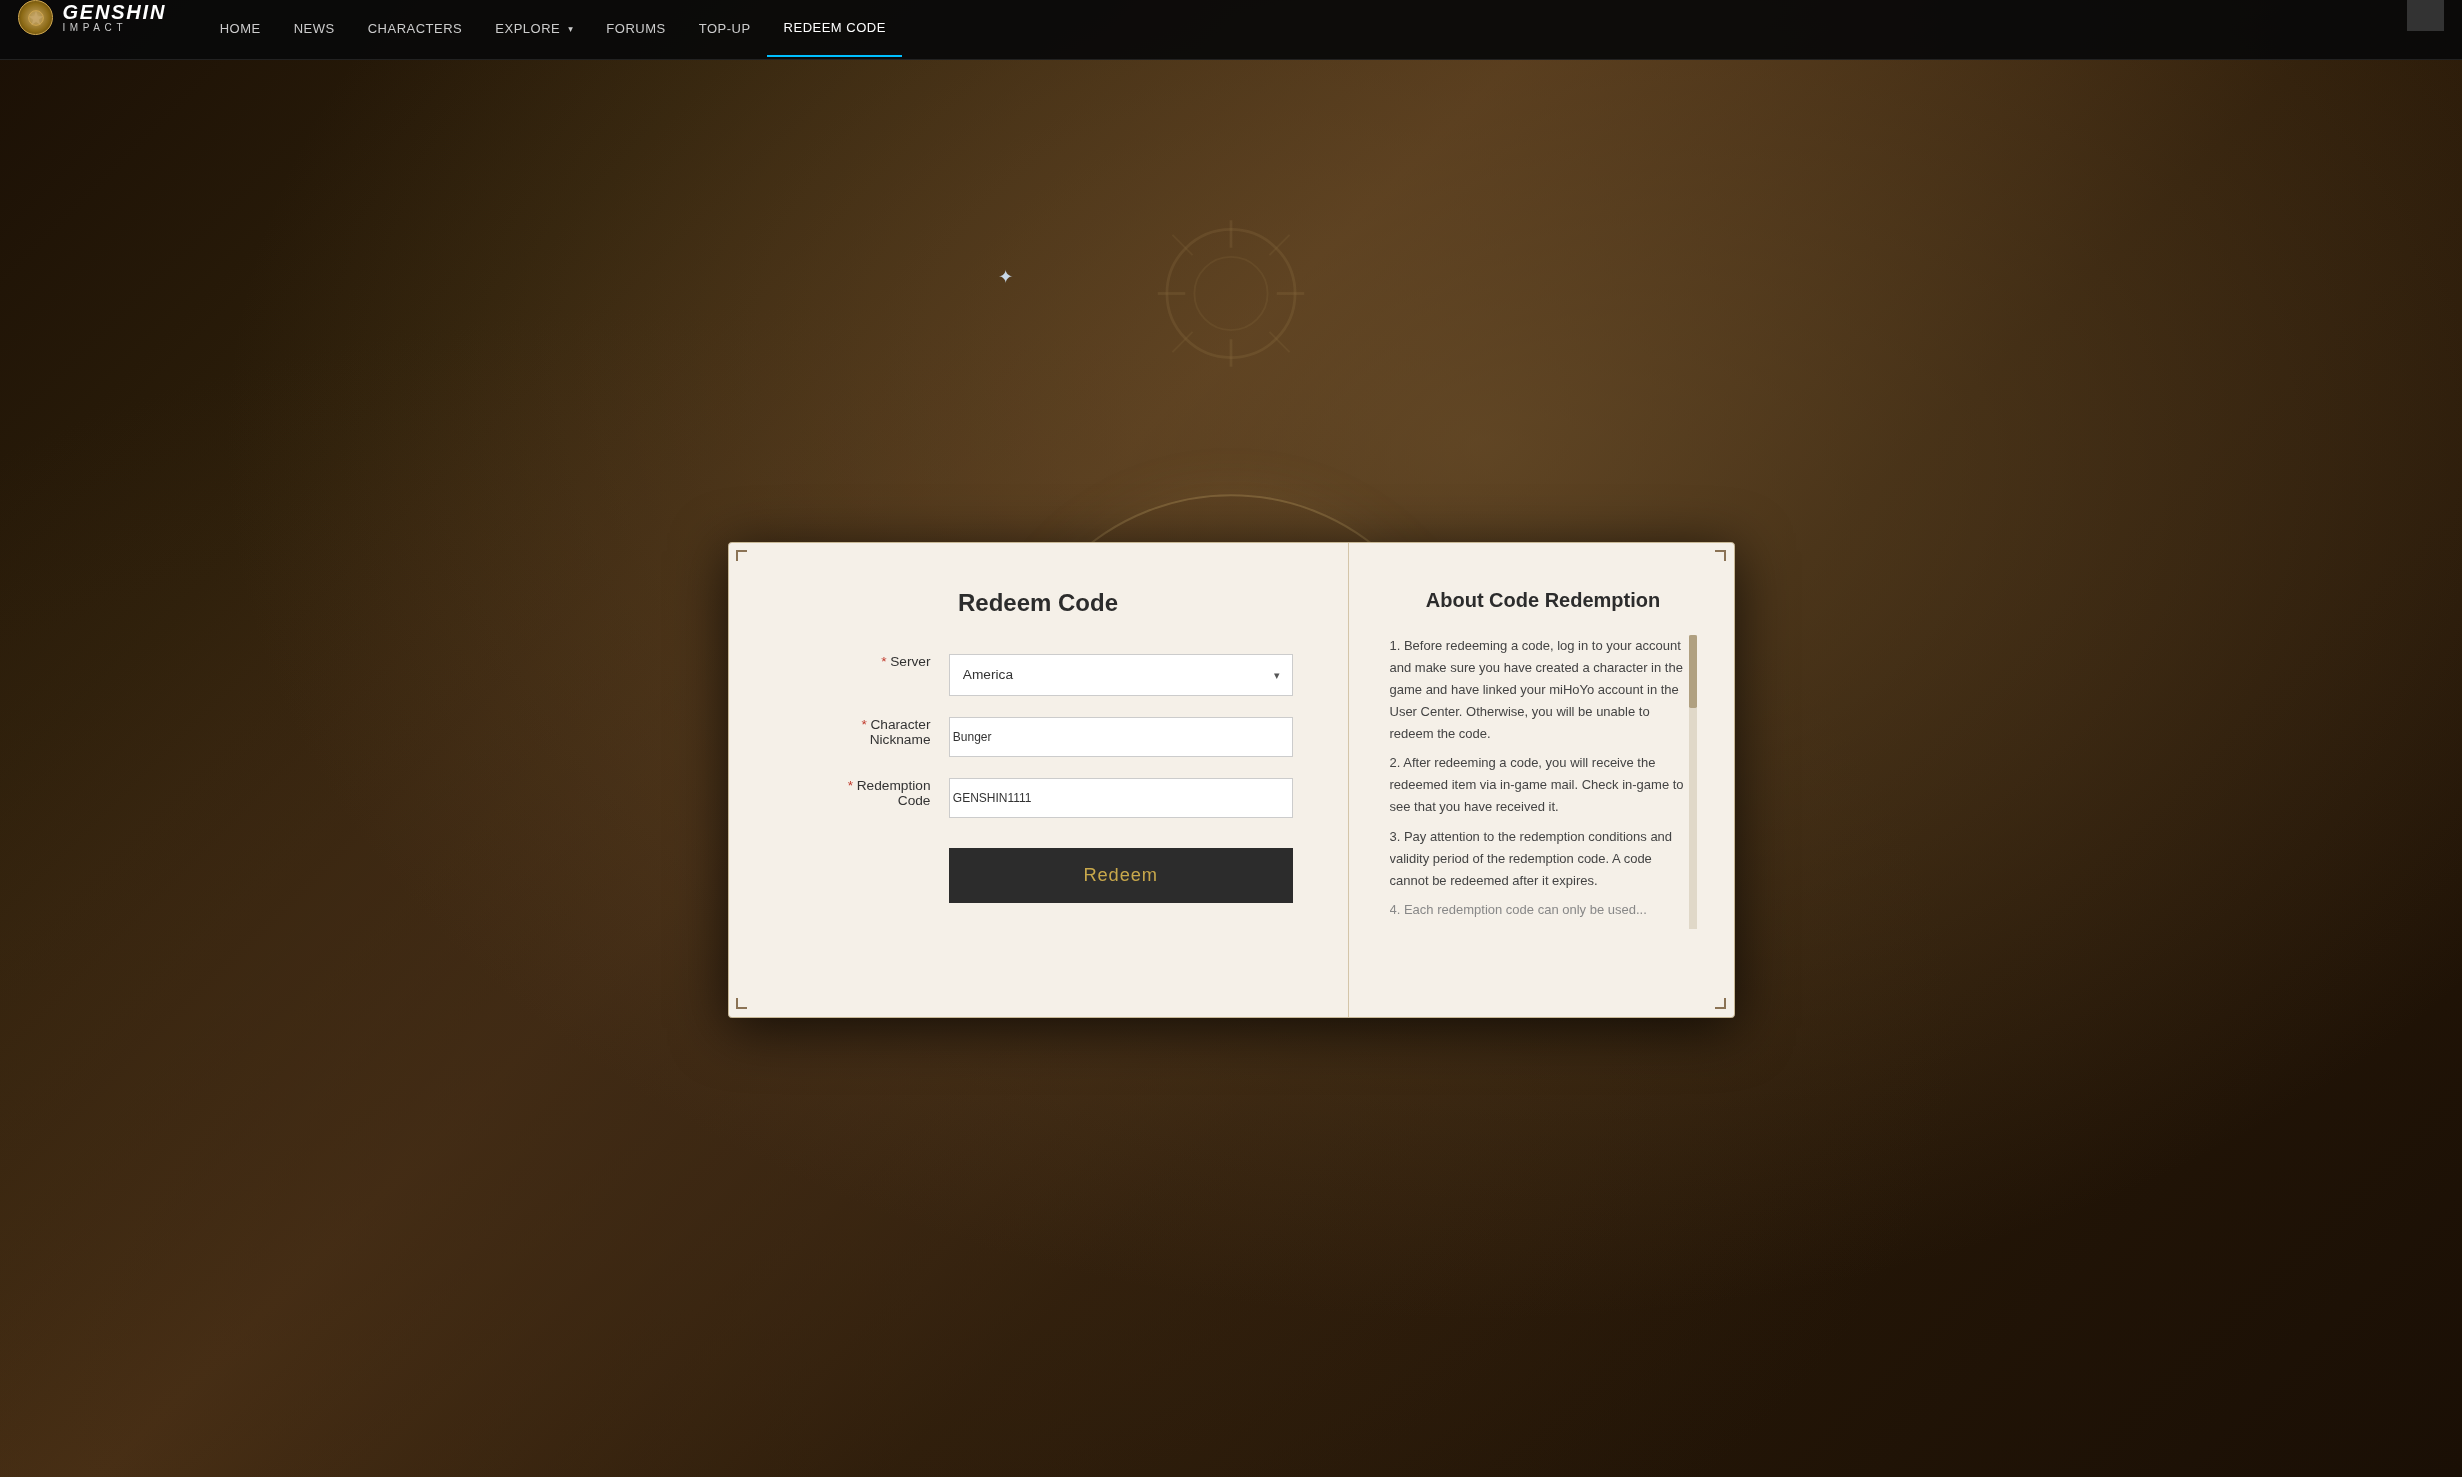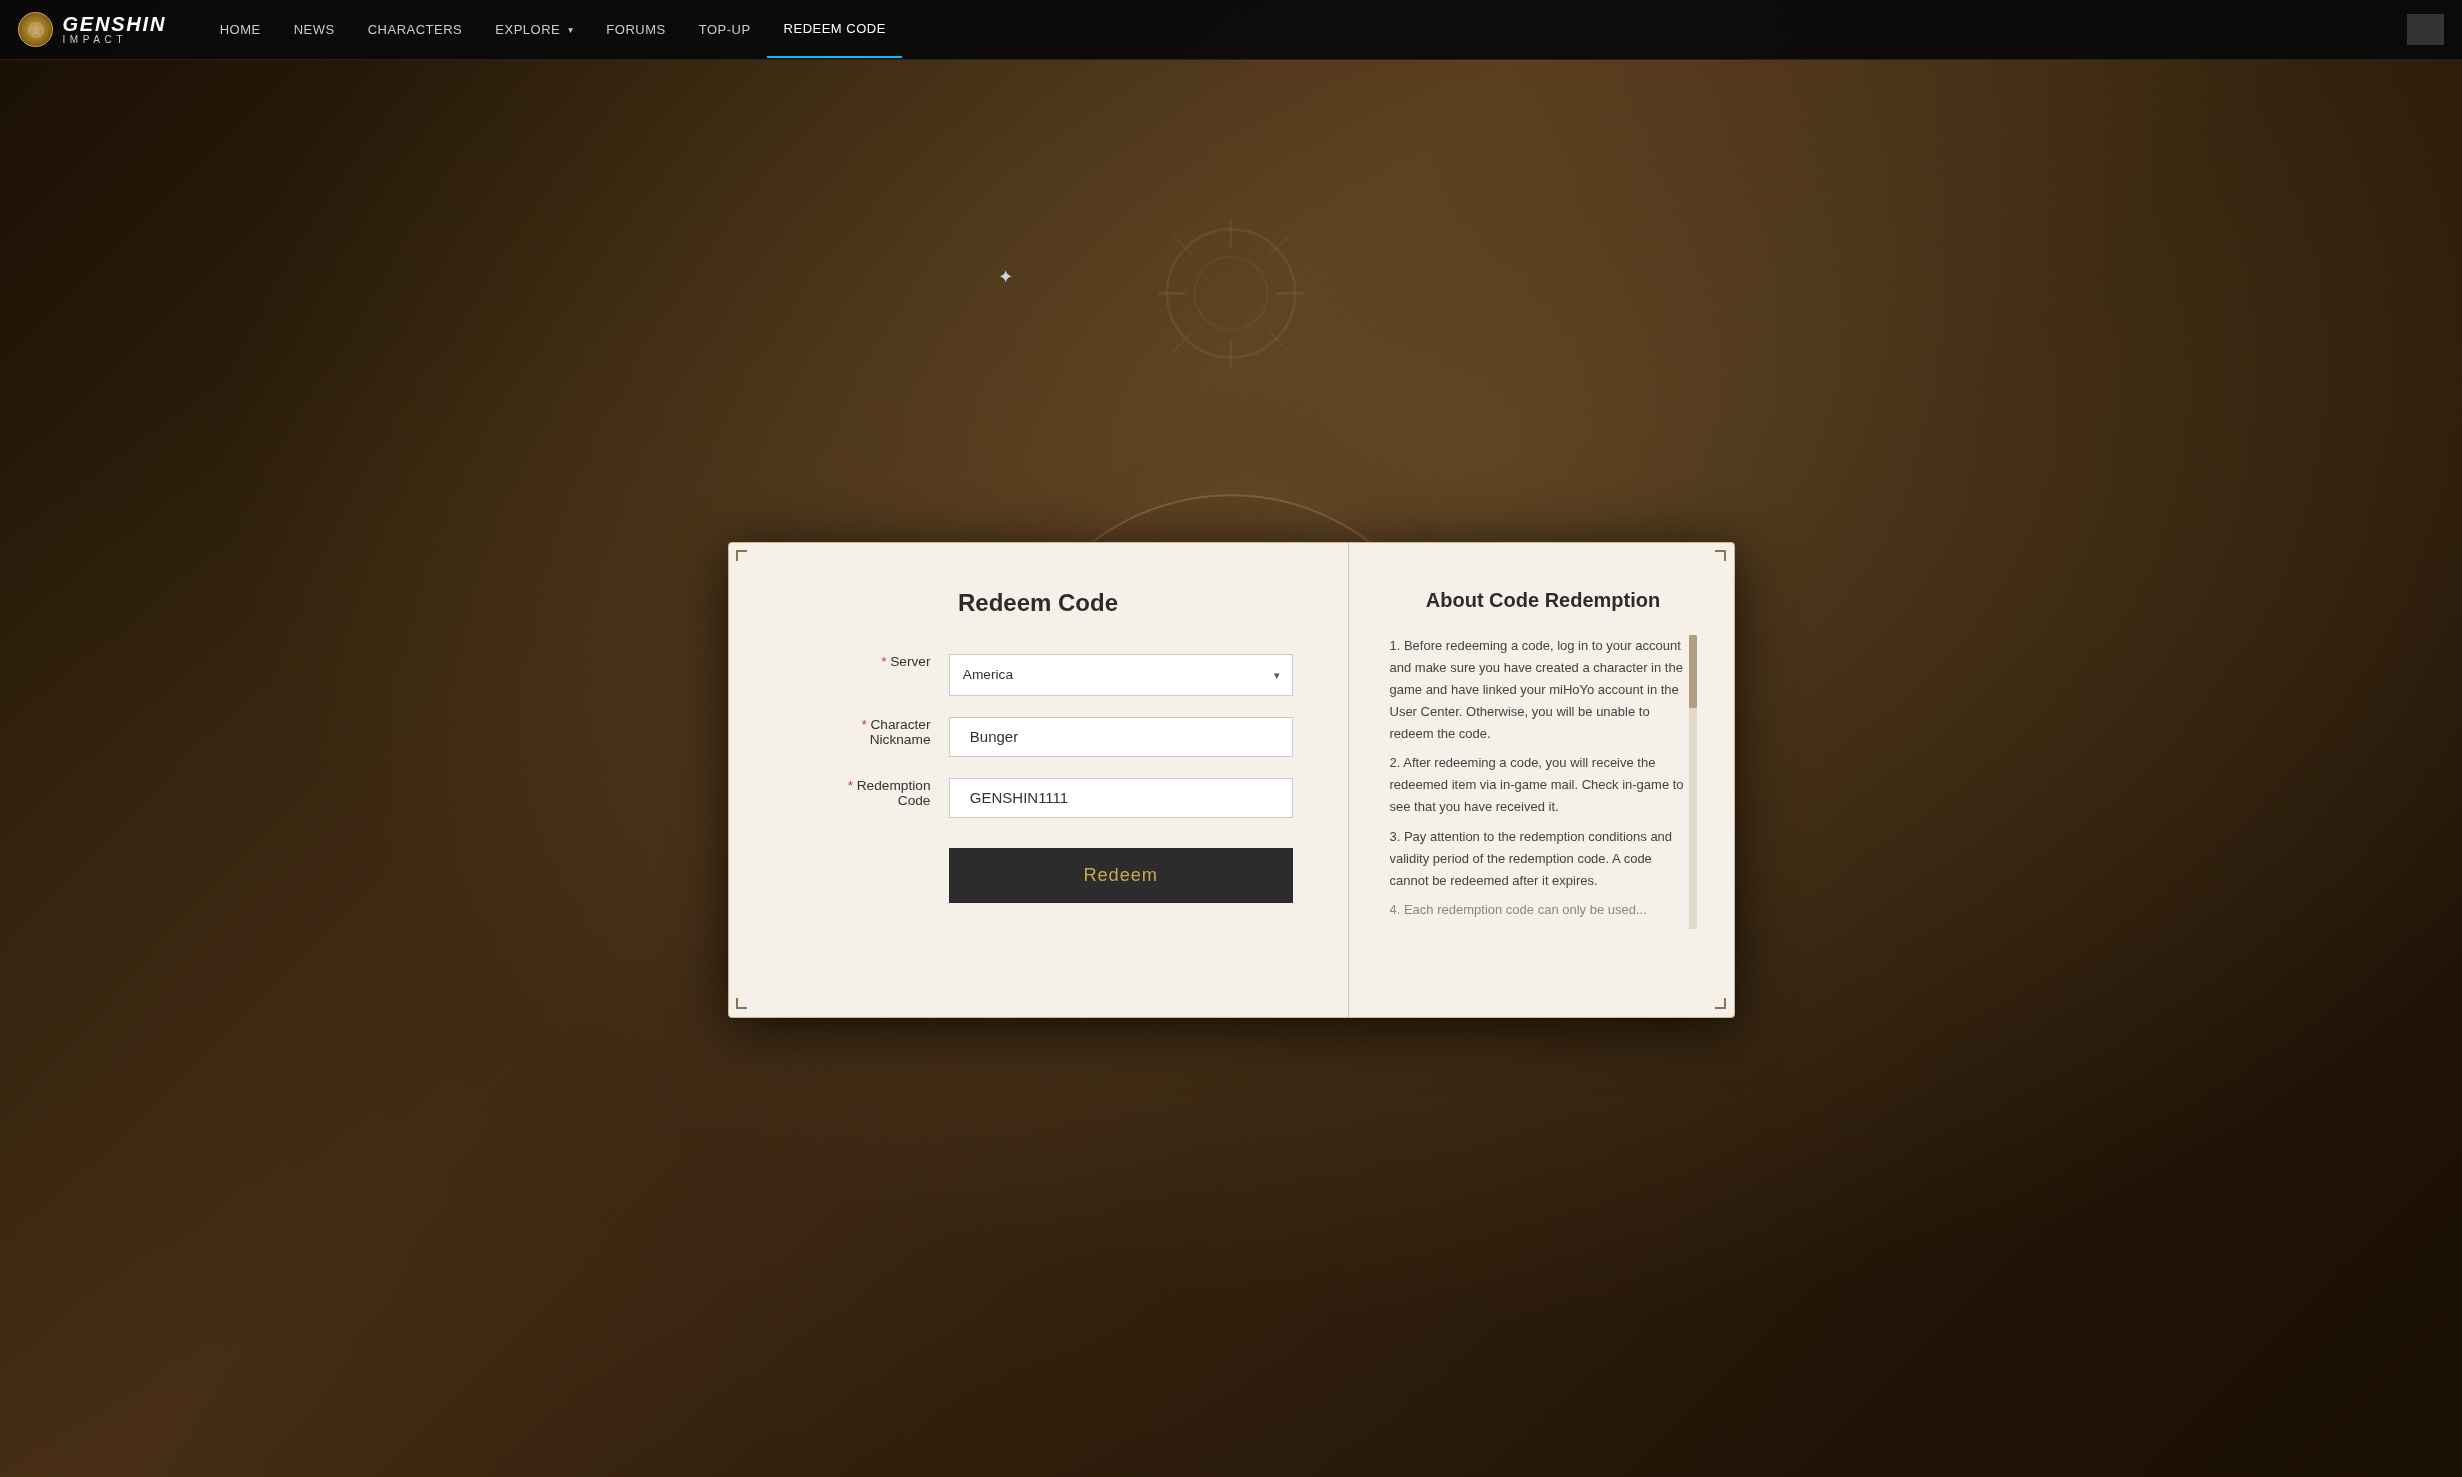--- a/index.html
+++ b/index.html
@@ -14,21 +14,21 @@
     
     nav {
       position: fixed;
       top: 0;
       left: 0;
       right: 0;
       z-index: 100;
       background: rgba(10, 10, 10, 0.95);
       height: 60px;
       display: flex;
-      align-items: center;
+      align-items: flex-start;
       padding: 0 18.3px;
       border-bottom: 0.9px solid #222;
     }
 
     .nav-logo {
       display: flex;
       align-items: center;
       gap: 9.2px;
       margin-right: 37px;
     }
@@ -256,23 +256,23 @@
       color: #c0392b;
       margin-right: 3.7px;
     }
 
     .form-select,
     .form-input {
       flex: 1;
       height: 40px;
       border: 0.9px solid #ccc;
       background: #fff;
-      font-size: 15px;
+      font-size: 12px;
       color: #333;
-      padding: 0 20px;
+      padding: 0 3px;
       outline: none;
       appearance: none;
     }
 
     .select-wrapper {
       flex: 1;
       position: relative;
     }
 
     .select-wrapper select {

